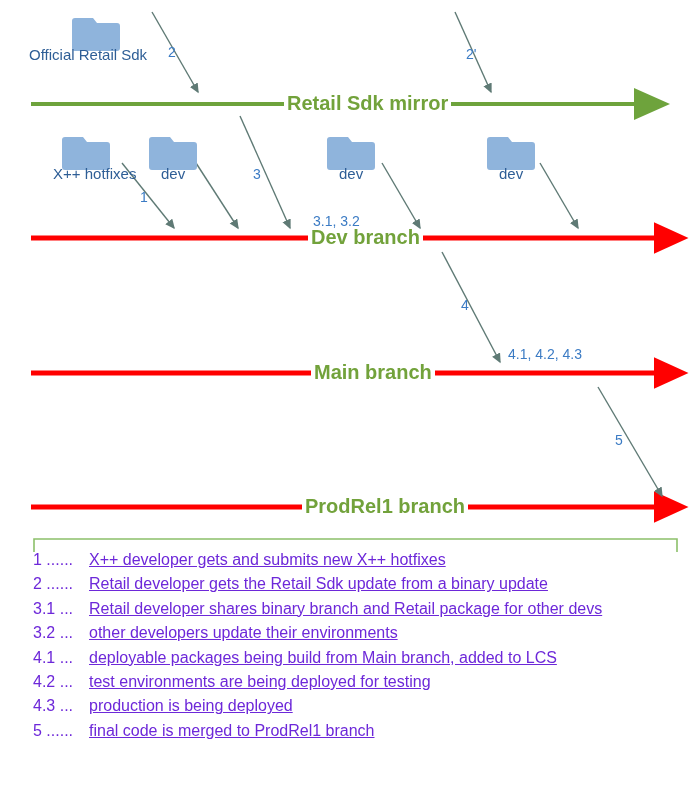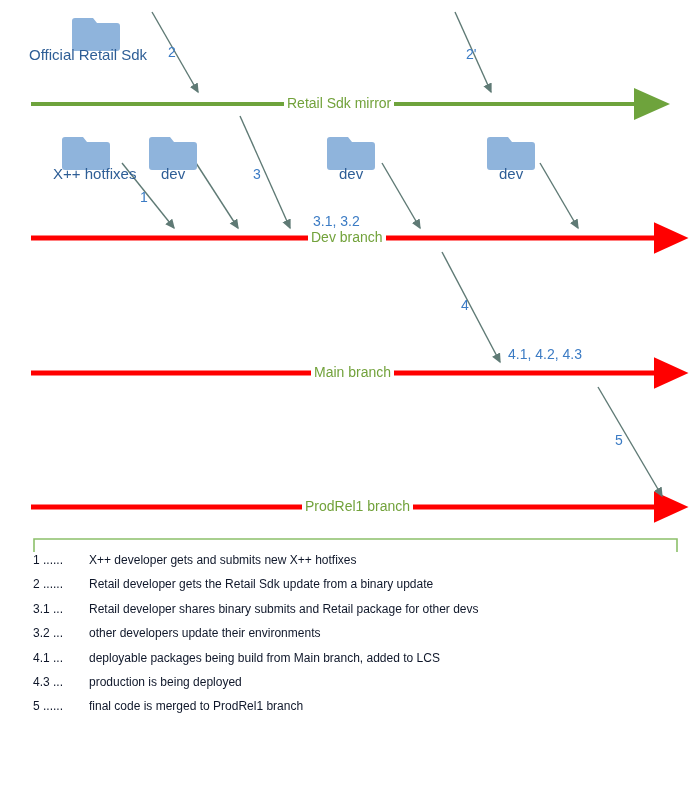--- a/index.html
+++ b/index.html
@@ -40,39 +40,41 @@
     position: absolute;
     color: #3B7BC4;
     font-size: 14px;
     font-family: "Liberation Sans", sans-serif;
     white-space: nowrap;
     line-height: 15px;
   }
   .branch-label {
     position: absolute;
     color: #72A23B;
-    font-size: 14px;
+    font-size: 20px;
     font-family: "Liberation Sans", sans-serif;
     white-space: nowrap;
     background: #ffffff;
     padding: 0 3px;
     line-height: 17px;
+    font-weight: bold;
   }
   .legend {
     position: absolute;
     left: 33px;
     top: 548px;
     width: 645px;
   }
   .legend-row {
-    color: #0f172a;
-    font-size: 12px;
+    color: #6d28d9;
+    font-size: 16px;
     font-family: "Liberation Sans", sans-serif;
     line-height: 24.4px;
     white-space: nowrap;
+    text-decoration: underline;
   }
   .legend-key {
     display: inline-block;
     width: 56px;
   }
 </style>
 </head>
 <body>
 
 <div id="diagram-root">
@@ -145,27 +147,30 @@
   <div class="step-label" style="left:508px; top:347px;">4.1, 4.2, 4.3</div>
 
   <div class="legend">
     <div class="legend-row">
       <span class="legend-key">1 ......</span><span>X++ developer gets and submits new X++ hotfixes</span>
     </div>
     <div class="legend-row">
       <span class="legend-key">2 ......</span><span>Retail developer gets the Retail Sdk update from a binary update</span>
     </div>
     <div class="legend-row">
-      <span class="legend-key">3.1 ...</span><span>Retail developer shares binary submits and Retail package for other devs</span>
+      <span class="legend-key">3.1 ...</span><span>Retail developer shares binary branch and Retail package for other devs</span>
     </div>
     <div class="legend-row">
       <span class="legend-key">3.2 ...</span><span>other developers update their environments</span>
     </div>
     <div class="legend-row">
       <span class="legend-key">4.1 ...</span><span>deployable packages being build from Main branch, added to LCS</span>
+    </div>
+    <div class="legend-row">
+      <span class="legend-key">4.2 ...</span><span>test environments are being deployed for testing</span>
     </div>
     <div class="legend-row">
       <span class="legend-key">4.3 ...</span><span>production is being deployed</span>
     </div>
     <div class="legend-row">
       <span class="legend-key">5 ......</span><span>final code is merged to ProdRel1 branch</span>
     </div>
   </div>
 
 </div>

